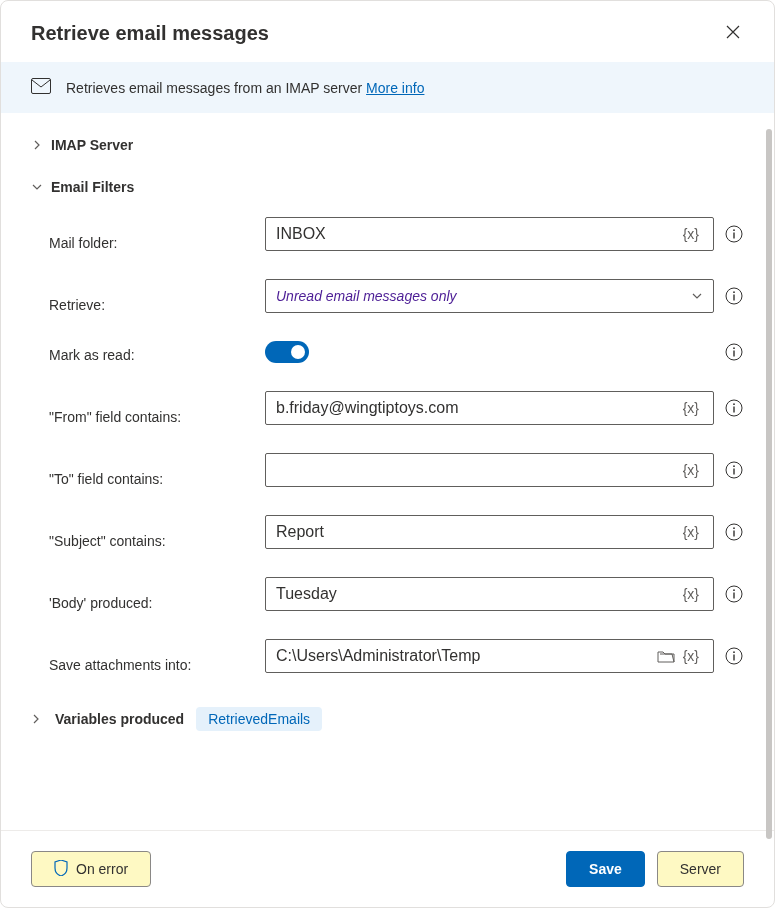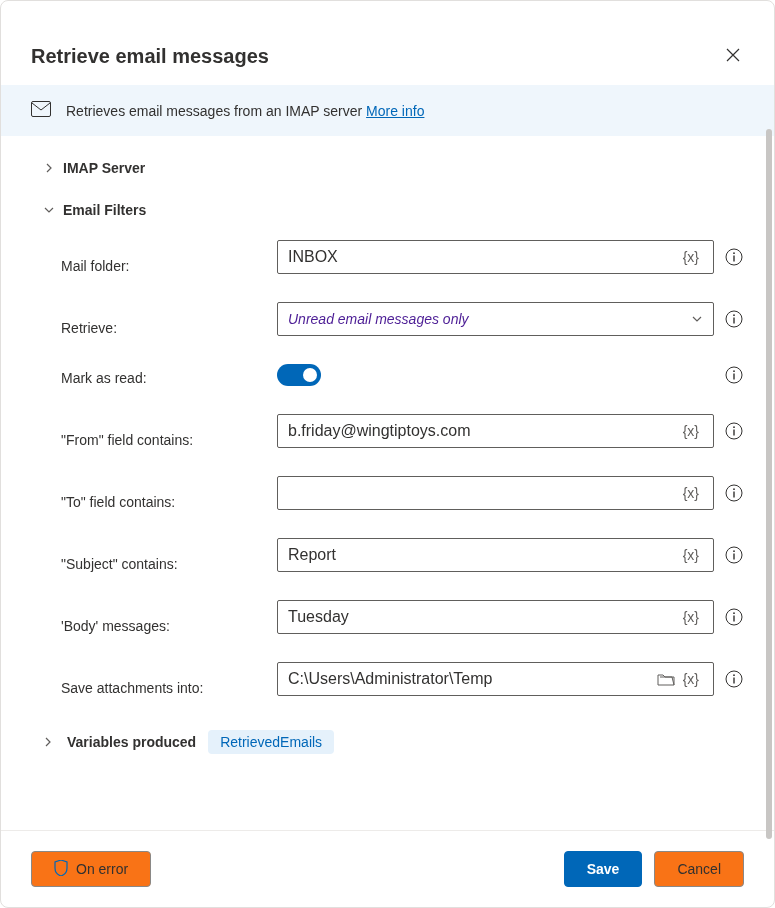--- a/index.html
+++ b/index.html
@@ -19,21 +19,20 @@
       border-radius: 8px;
       display: flex;
       flex-direction: column;
       position: relative;
     }
     .header {
       display: flex;
       justify-content: space-between;
       align-items: center;
       padding: 20px 30px 16px 30px;
-      margin-top: 23px;
     }
     .header h1 {
       font-size: 20px;
       font-weight: 600;
       color: #323130;
     }
     .close-btn {
       background: none;
       border: none;
       cursor: pointer;
@@ -55,21 +54,20 @@
       flex-shrink: 0;
     }
     .info-banner a {
       color: #0067b8;
       text-decoration: underline;
     }
     .body {
       flex: 1;
       overflow-y: auto;
       padding: 16px 30px 10px 30px;
-      margin-left: 12px;
     }
     .scrollbar {
       position: absolute;
       right: 2px;
       top: 128px;
       width: 6px;
       height: 710px;
       background: #c8c6c4;
       border-radius: 3px;
     }
@@ -209,21 +207,21 @@
       padding: 0 22px;
       border-radius: 4px;
       font-size: 14px;
       font-family: inherit;
       cursor: pointer;
       display: flex;
       align-items: center;
       gap: 8px;
     }
     .btn-default {
-      background: #f97316;
+      background: #fef9c3;
       border: 1px solid #8a8886;
       color: #323130;
       gap: 8px;
     }
     .btn-primary {
       background: #0067b8;
       border: 1px solid #0067b8;
       color: #fff;
       font-weight: 600;
     }
@@ -384,21 +382,21 @@
               <svg width="18" height="18" viewBox="0 0 18 18">
                 <circle cx="9" cy="9" r="8" fill="none" stroke="currentColor" stroke-width="1"></circle>
                 <circle cx="9" cy="5.2" r="0.9" fill="currentColor"></circle>
                 <rect x="8.3" y="7.5" width="1.4" height="6" fill="currentColor"></rect>
               </svg>
             </span>
         </div>
       </div>
 
       <div class="form-row">
-        <div class="label">'Body' messages:</div>
+        <div class="label">'Body' produced:</div>
         <div class="control">
           <div class="text-input">
             <input value="Tuesday" style="">
             <span class="var-badge">{x}</span>
           </div>
           <span class="info-icon">
               <svg width="18" height="18" viewBox="0 0 18 18">
                 <circle cx="9" cy="9" r="8" fill="none" stroke="currentColor" stroke-width="1"></circle>
                 <circle cx="9" cy="5.2" r="0.9" fill="currentColor"></circle>
                 <rect x="8.3" y="7.5" width="1.4" height="6" fill="currentColor"></rect>
@@ -449,17 +447,17 @@
     <button class="btn btn-default">
       <span>
         <svg width="14" height="16" viewBox="0 0 14 16">
             <path d="M7 0 L13 2 L13 8 C13 12 10 15 7 16 C4 15 1 12 1 8 L1 2 Z" fill="none" stroke="#0067b8" stroke-width="1.2"></path>
           </svg>
       </span>
       <span>On error</span>
     </button>
     <div class="footer-right">
       <button class="btn btn-primary">Save</button>
-      <button class="btn btn-default">Cancel</button>
+      <button class="btn btn-default">Server</button>
     </div>
   </div>
 
 </div>
 
 </body></html>

